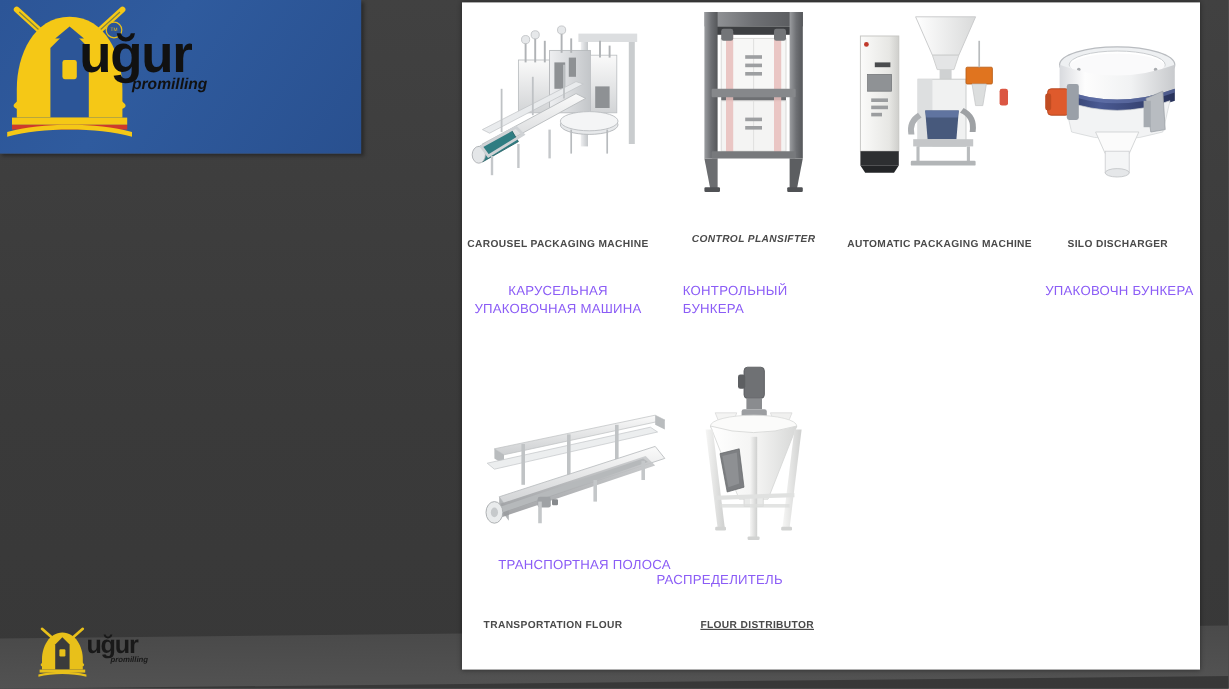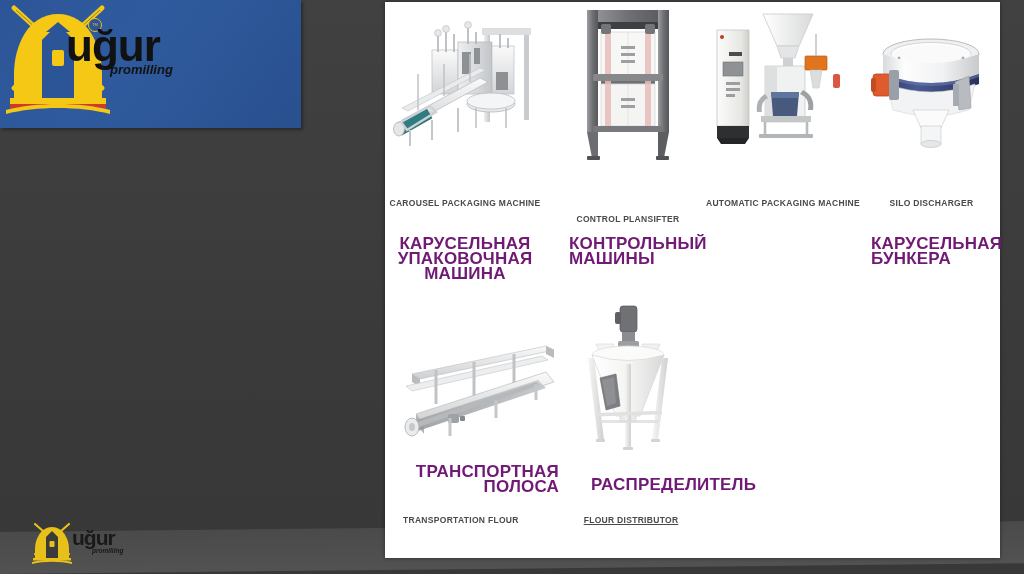--- a/index.html
+++ b/index.html
@@ -83,23 +83,22 @@
     display:flex; align-items:flex-end; justify-content:center;
   }
   .cap-en {
     position:absolute; left:0; right:0;
     text-align:center;
     font-size:8.5px; font-weight:700; color:#4a4a4a;
     letter-spacing:.3px; line-height:11px;
   }
   .cap-ru {
     position:absolute;
-    font-size:17px; color:#701a75; line-height:15px;
+    font-size:11px; color:#8b5cf6; line-height:15px;
     letter-spacing:.2px;
-    font-weight:bold;
   }
   .cap-ru.center { left:0; right:0; text-align:center; }
 
   svg { display:block; overflow:visible; }
 </style>
 </head>
 <body>
 
 <div id="slide">
 
@@ -265,22 +264,22 @@
 
           <g fill="#737578">
             <rect x="28" y="18" width="10" height="10" rx="2"></rect>
             <rect x="72" y="18" width="10" height="10" rx="2"></rect>
           </g>
 
           <rect x="20" y="68" width="70" height="7" fill="#86888b" rx="1"></rect>
           <rect x="20" y="120" width="70" height="6" fill="#77797c" rx="1"></rect>
         </svg>
       </div>
-      <div class="cap-en" style="top:208px;">CONTROL PLANSIFTER</div>
-      <div class="cap-ru" style="top:230px; left:16px; right:4px;">КОНТРОЛЬНЫЙ МАШИНЫ</div>
+      <div class="cap-en" style="top:188px;font-style:italic;">CONTROL PLANSIFTER</div>
+      <div class="cap-ru" style="top:230px; left:16px; right:4px;">КОНТРОЛЬНЫЙ БУНКЕРА</div>
     </div>
 
     <div class="cell" style="left:318px; top:4px; width:160px; height:290px;">
       <div class="img-wrap" style="top:0px; height:160px;">
         <svg width="152" height="158" viewBox="0 0 152 158">
           <defs>
             <linearGradient id="cab" x1="0" y1="0" x2="1" y2="0">
               <stop offset="0" stop-color="#fbfbfa"></stop>
                 <stop offset=".75" stop-color="#e7e7e4"></stop>
               <stop offset="1" stop-color="#cfcfcc"></stop>
@@ -372,21 +371,21 @@
 
           <rect x="4" y="48" width="18" height="22" rx="3" fill="#df5a2c" stroke="#b34720" stroke-width=".8"></rect>
           <rect x="2" y="52" width="5" height="14" rx="2" fill="#c04c22"></rect>
           <rect x="20" y="44" width="10" height="30" rx="2" fill="#9aa0a8"></rect>
 
           <polygon points="86,56 100,50 102,82 90,84" fill="#b8bcc1" stroke="#989da3" stroke-width=".6"></polygon>
           <rect x="84" y="58" width="6" height="22" fill="#a6abb1"></rect>
         </svg>
       </div>
       <div class="cap-en" style="top:192px;">SILO DISCHARGER</div>
-      <div class="cap-ru" style="top:230px; left:8px; right:2px;">КАРУСЕЛЬНАЯ БУНКЕРА</div>
+      <div class="cap-ru" style="top:230px; left:8px; right:2px;">УПАКОВОЧН БУНКЕРА</div>
     </div>
 
     <div class="cell" style="left:8px; top:300px; width:170px; height:240px;">
       <div class="img-wrap" style="top:28px; height:120px;">
         <svg width="165" height="120" viewBox="0 0 165 120">
           <defs>
             <linearGradient id="rail" x1="0" y1="0" x2="0" y2="1">
               <stop offset="0" stop-color="#fafafa"></stop>
                 <stop offset="1" stop-color="#cdcfd1"></stop>
             </linearGradient>
@@ -472,18 +471,18 @@
           <rect x="26" y="112" width="66" height="3.5" fill="#e0e1e0" transform="rotate(-2 58 113)"></rect>
           <rect x="30" y="120" width="58" height="3" fill="#dcddDC" opacity=".8"></rect>
 
           <g fill="#d2d3d2">
             <rect x="26" y="139" width="9" height="3" rx="1"></rect>
             <rect x="81" y="139" width="9" height="3" rx="1"></rect>
             <rect x="53" y="147" width="10" height="3" rx="1"></rect>
           </g>
         </svg>
       </div>
-      <div class="cap-ru" style="top:175px; left:2px; right:2px;margin-left:44px;">РАСПРЕДЕЛИТЕЛЬ</div>
+      <div class="cap-ru" style="top:175px; left:2px; right:2px;">РАСПРЕДЕЛИТЕЛЬ</div>
       <div class="cap-en" style="top:213px; left:6px; right:4px;text-decoration:underline;">FLOUR DISTRIBUTOR</div>
     </div>
 
   </div>
 </div>
 
 </body></html>

